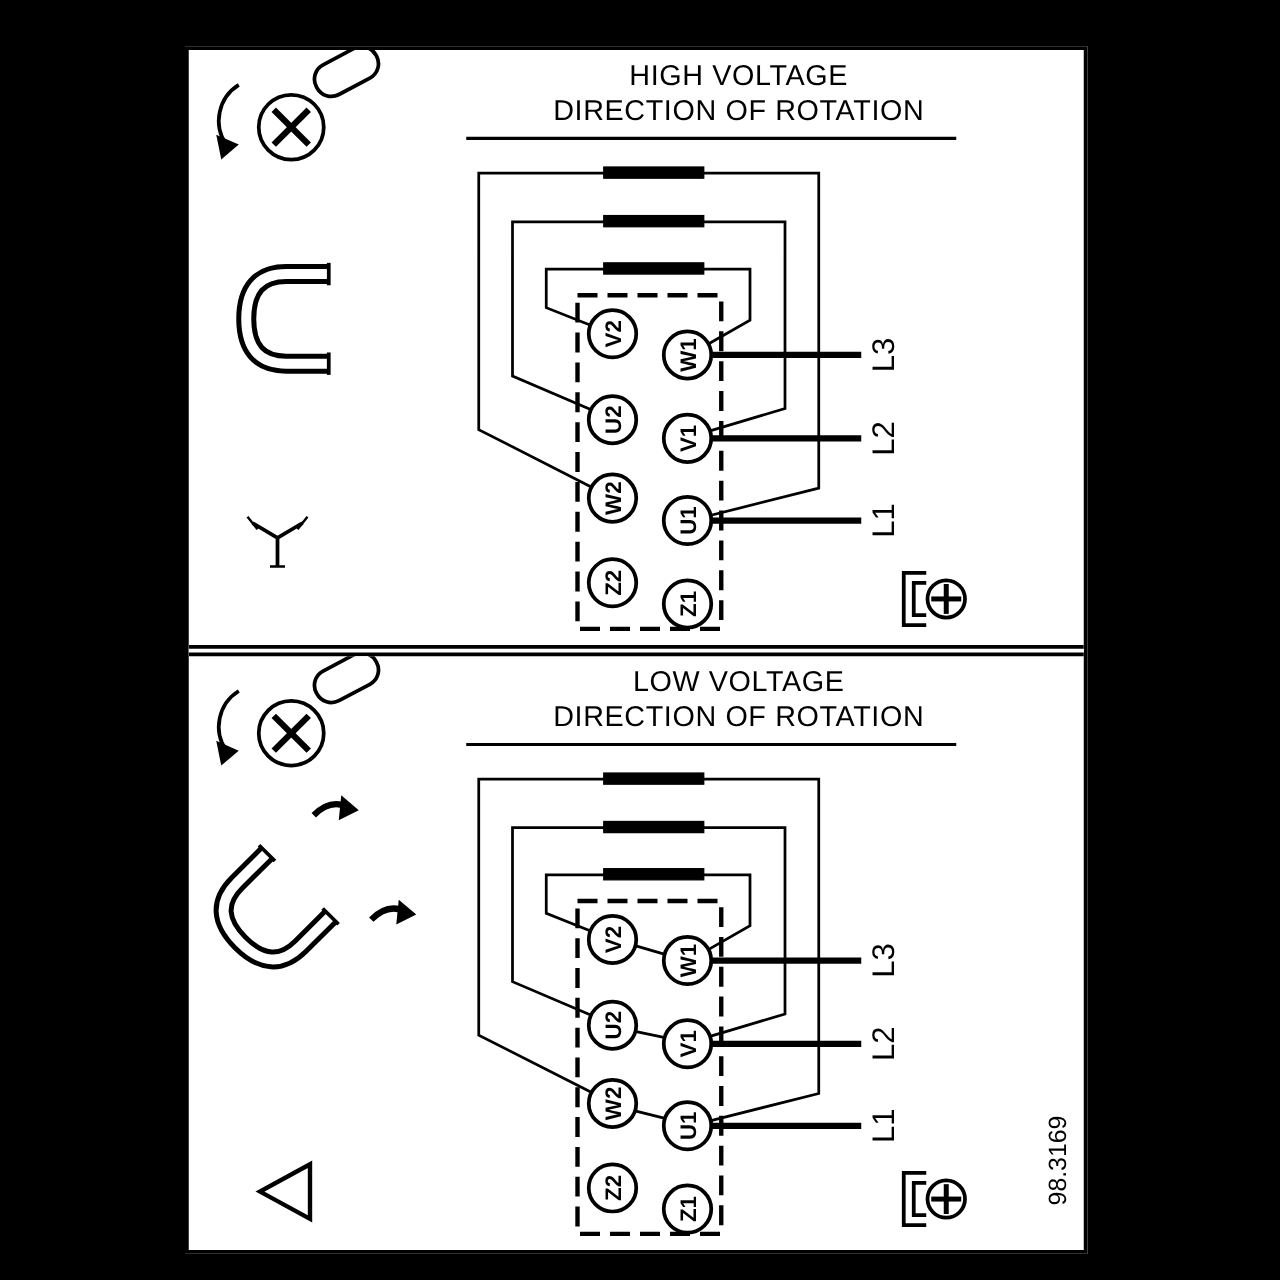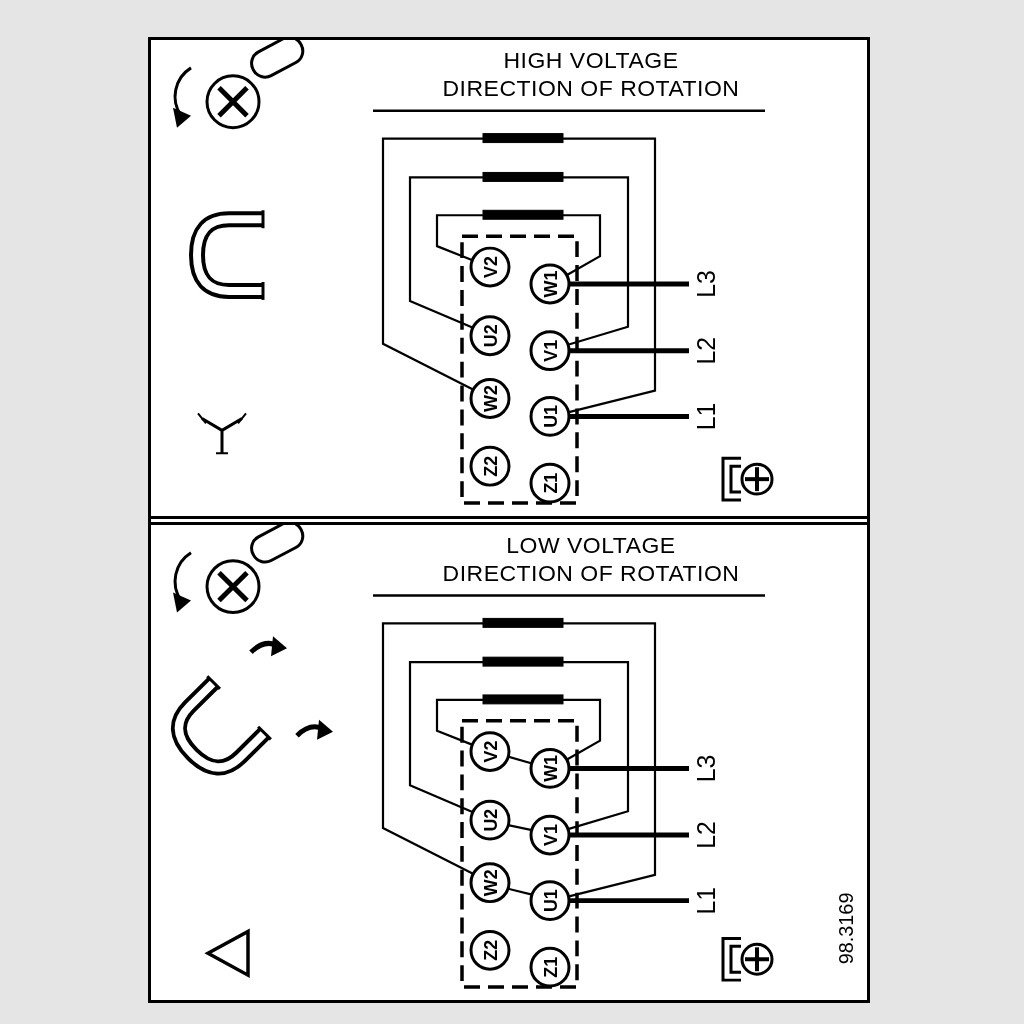--- a/index.html
+++ b/index.html
@@ -1,16 +1,16 @@
 <!DOCTYPE html>
 <html><head>
 <meta charset="utf-8">
 <style>
   html,body{margin:0;padding:0;background:#fff;}
-  .page{position:relative;width:1024px;height:1024px;background:#e5e5e5;
+  .page{position:relative;width:1024px;height:1024px;background:#000000;
         font-family:"Liberation Sans",sans-serif;color:#000;overflow:hidden;}
   .frame{position:absolute;left:148px;top:37px;width:716px;border:3px solid #000;background:#fff;}
   .divider{height:9px;border-top:3px solid #000;border-bottom:3px solid #000;box-sizing:border-box;background:#fff;}
   svg{display:block;}
   .title{font-size:23px;letter-spacing:.5px;fill:#000;}
   .tlabel{font-size:18px;font-weight:bold;fill:#000;}
   .llabel{font-size:25px;fill:#000;}
   .fig{font-size:20px;fill:#000;}
   .wire{fill:none;stroke:#000;stroke-width:2.2;stroke-linejoin:miter;}
   .thick{stroke:#000;stroke-width:5;}

